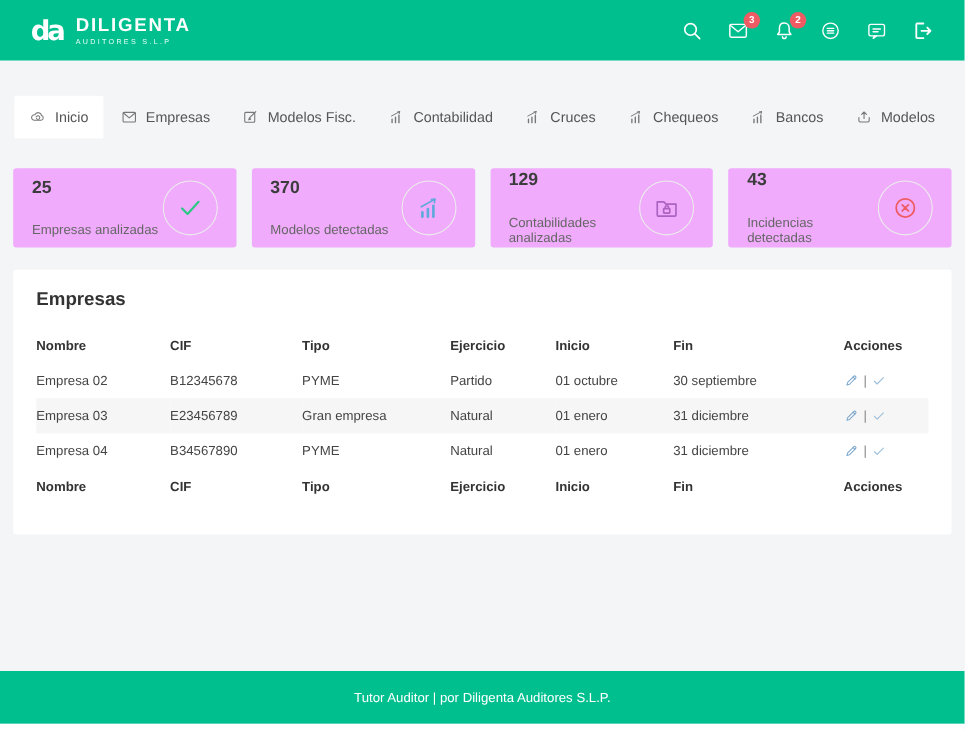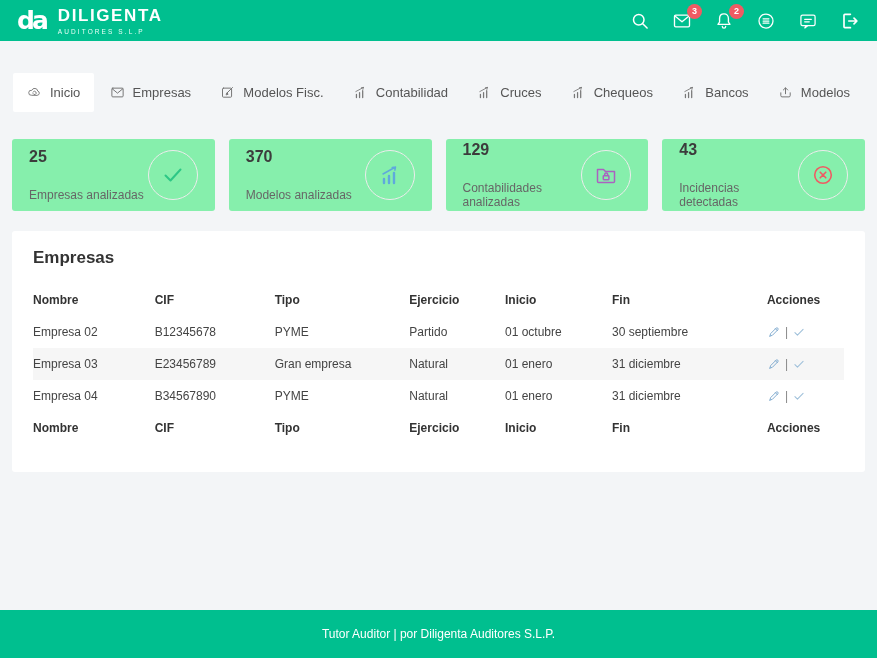--- a/index.html
+++ b/index.html
@@ -6,23 +6,23 @@
   html,body { width: 877px; height: 664px; }
   body {
     background: #f3f5f7;
     font-family: "Liberation Sans", sans-serif;
     position: relative;
     overflow: hidden;
   }
 
   
   .topbar {
-    height: 41px; background: #00bf8f;
+    height: 55px; background: #00bf8f;
     display: flex; align-items: center; justify-content: space-between;
-    padding: 0 17px;
+    padding: 0 28px;
   }
   .logo-area { display: flex; align-items: center; gap: 9px; }
   .logo-mark {
     font-family: "DejaVu Sans", sans-serif;
     font-weight: 800; font-size: 25px; color: #fff;
     letter-spacing: -3px; line-height: 1; padding-right: 3px;
   }
   .logo-text { display: flex; flex-direction: column; }
   .logo-title { font-size: 17px; font-weight: bold; color: #fff; letter-spacing: 1.6px; }
   .logo-sub { font-size: 6.5px; color: #e8fff7; letter-spacing: 2.1px; margin-top: 2px; }
@@ -48,21 +48,21 @@
     display: flex; align-items: center; gap: 8px;
     padding: 12px 14px; font-size: 13px; color: #555;
     cursor: pointer; border-radius: 2px; white-space: nowrap;
   }
   .tab.active { background: #fff; }
   .tab svg { width: 15px; height: 15px; flex: 0 0 auto; }
 
   
   .stats { display: flex; gap: 14px; margin: 27px 12px 0; }
   .card {
-    flex: 1; background: #86efac; border-radius: 3px;
+    flex: 1; background: #f0abfc; border-radius: 3px;
     padding: 11px 17px; height: 72px;
     display: flex; justify-content: space-between; align-items: center;
   }
   .card .num { font-size: 16px; font-weight: bold; color: #3c3c3c; }
   .card .lbl { font-size: 12px; color: #666; margin-top: 22px; }
   .circle {
     width: 50px; height: 50px; border-radius: 50%;
     border: 1px solid #ececec; flex: 0 0 auto;
     display: flex; align-items: center; justify-content: center;
   }
@@ -217,21 +217,21 @@
     <div class="circle">
       <svg viewBox="0 0 24 24" fill="none" stroke="#2dc786" stroke-width="2" stroke-linecap="round" stroke-linejoin="round">
         <polyline points="4.5,12.5 9.5,17.5 19.5,6.5"></polyline>
       </svg>
     </div>
   </div>
 
   <div class="card">
     <div>
       <div class="num">370</div>
-      <div class="lbl">Modelos analizadas</div>
+      <div class="lbl">Modelos detectadas</div>
     </div>
     <div class="circle">
       <svg viewBox="0 0 24 24" fill="none" stroke="#5fa9dc" stroke-width="2.4" stroke-linecap="round">
         <path d="M6 20v-4M11 20v-7M16 20v-10"></path>
         <path stroke-width="1.5" d="M5 11L17.5 4M17.5 4l-3.3.4M17.5 4l-.6 3.2"></path>
       </svg>
     </div>
   </div>
 
   <div class="card">

